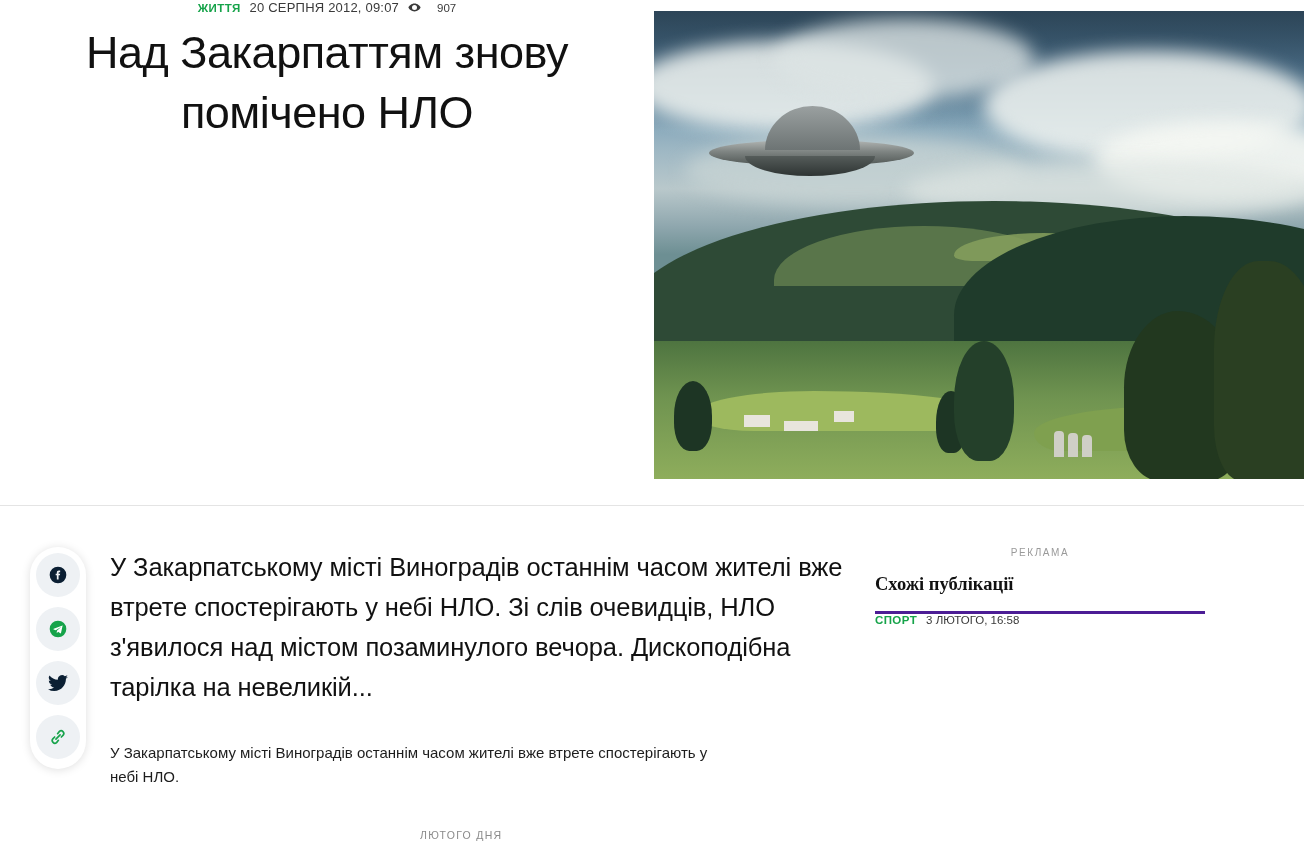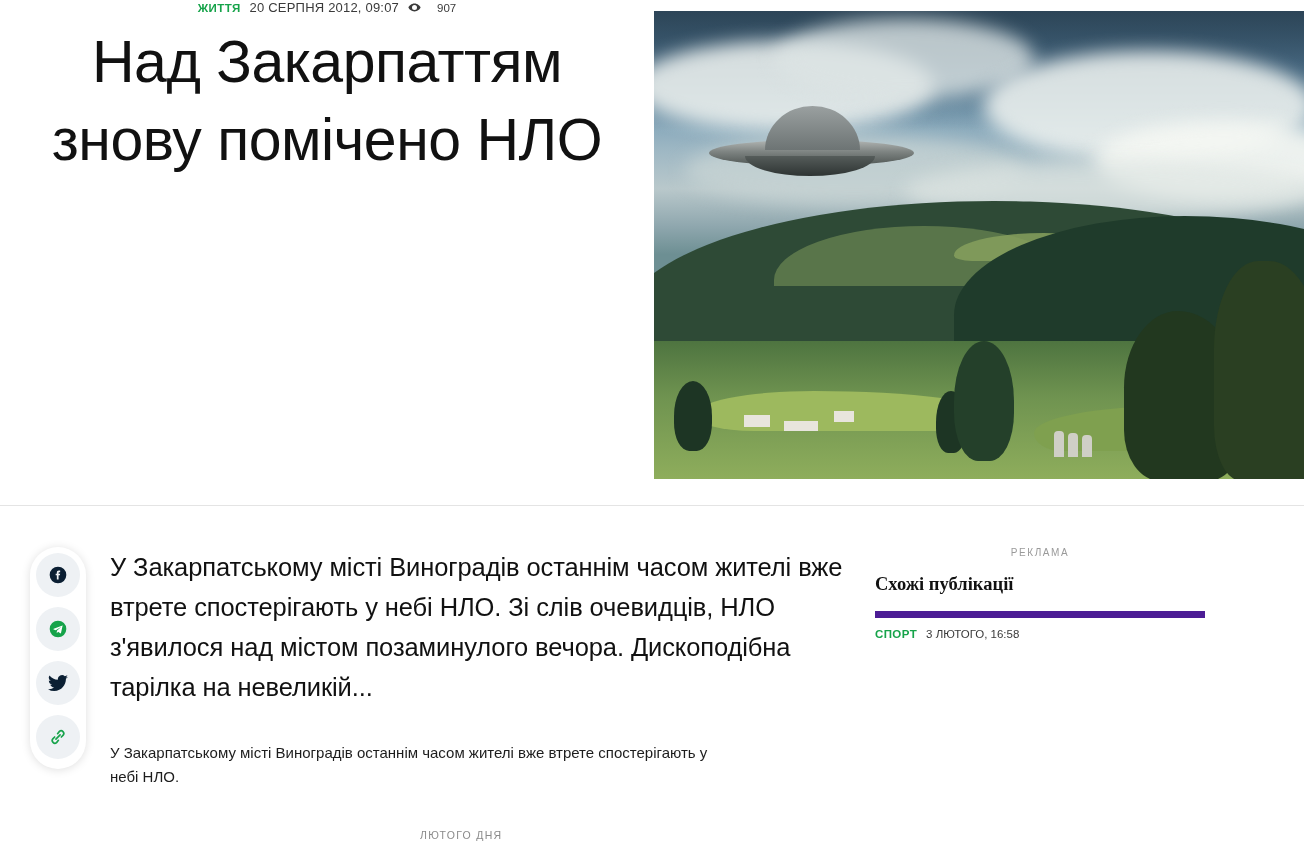--- a/index.html
+++ b/index.html
@@ -59,21 +59,21 @@
     display: flex;
     align-items: center;
     gap: 16px;
     color: #3a3a3a;
     font-size: 11.5px;
   }
 
   .eye-icon svg { display: block; }
 
   .hero-title {
-    font-size: 59px;
+    font-size: 45px;
     line-height: 1.33;
     font-weight: 400;
     text-align: center;
     letter-spacing: -0.5px;
     color: #111;
     max-width: 600px;
   }
 
   .hero-image {
     position: relative;
@@ -283,22 +283,21 @@
 
   .sidebar-title {
     font-size: 18.5px;
     font-weight: 700;
     color: #111;
     margin-bottom: 16px;
     font-family: Liberation Serif, serif;
   }
 
   .side-item {
-    border-top: 7px solid #4c1d95;
-    padding-top: 10px;
+    border-top: 3px solid #4c1d95;
   }
 
   .side-meta {
     display: flex;
     align-items: center;
     gap: 9px;
     margin-bottom: 7px;
   }
   .side-cat {
     color: #16a34a;

